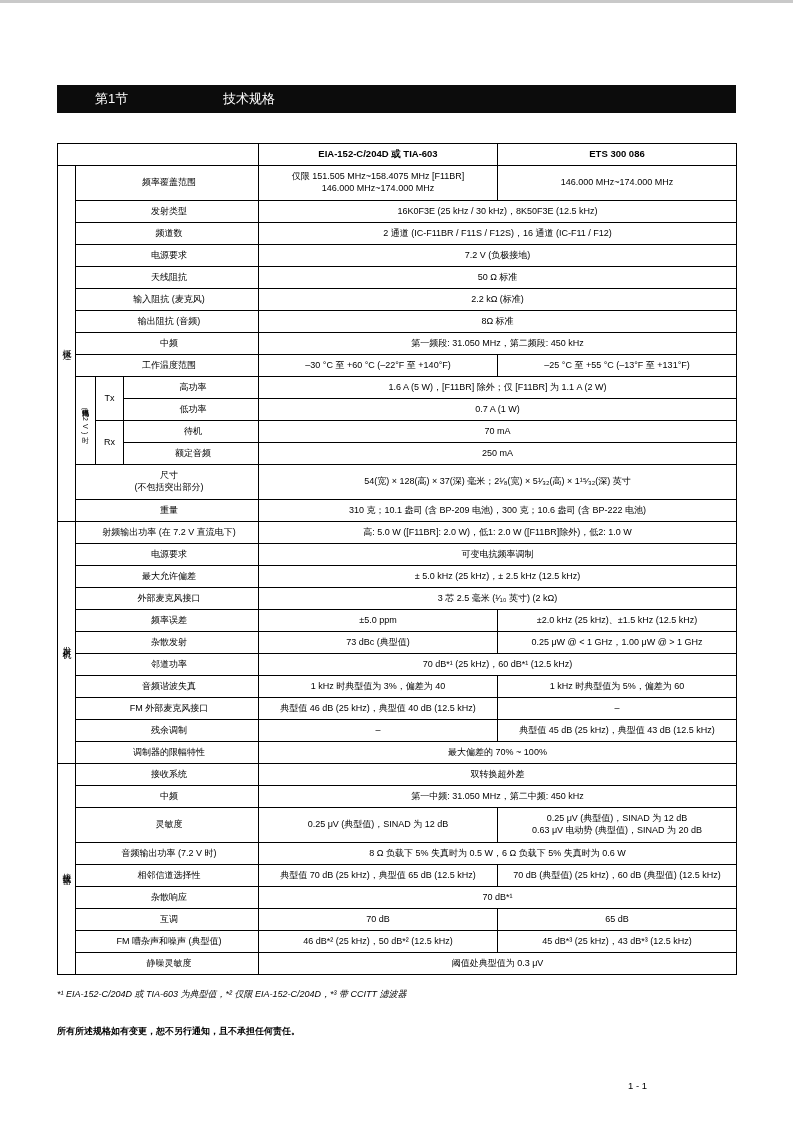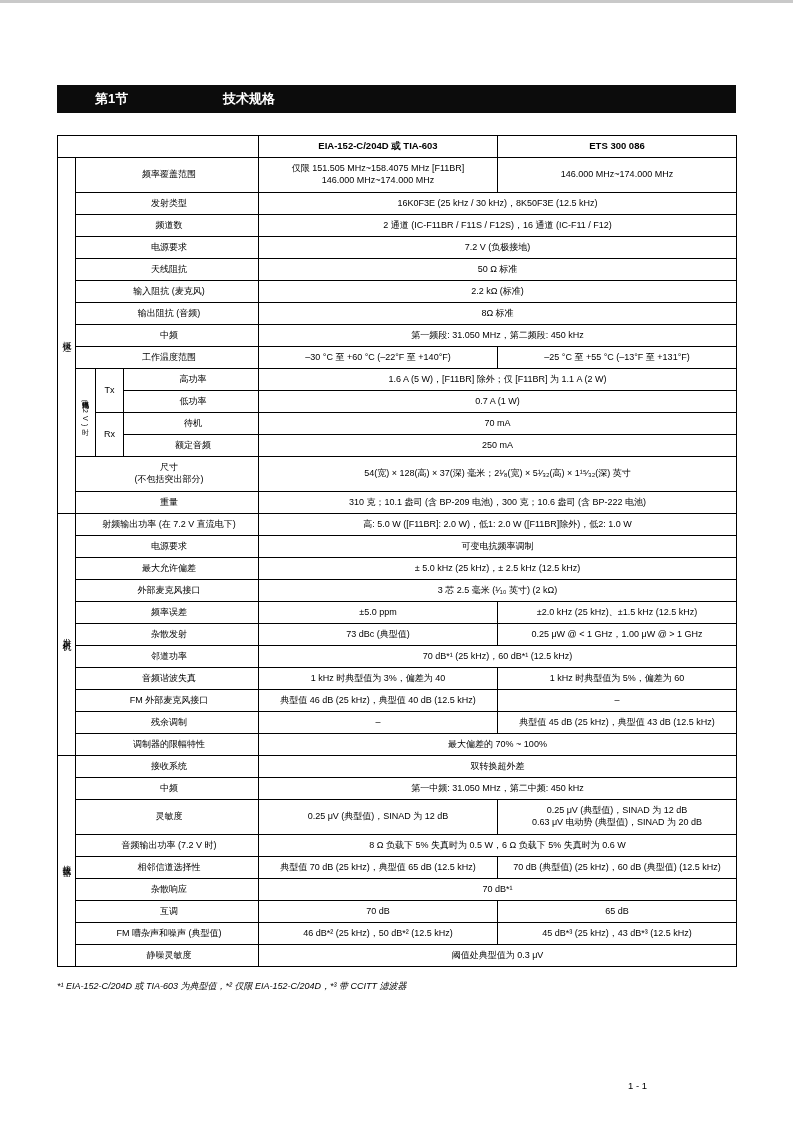--- a/index.html
+++ b/index.html
@@ -5,25 +5,25 @@
   html,body { margin:0; padding:0; }
   body {
     width:793px; height:1122px; background:#ffffff; position:relative;
     font-family:"Liberation Sans","DejaVu Sans",sans-serif; color:#000;
   }
   .top-edge { position:absolute; left:0; top:0; width:793px; height:3px; background:#c9c9c9; }
   .page { position:absolute; left:57px; top:85px; width:679px; }
 
   .header-bar {
     background:#0c0c0c; color:#fff; height:28px; width:679px;
-    display:flex; align-items:center; font-weight:bold; font-size:13px;
+    display:flex; align-items:center; font-weight:normal; font-size:13px;
   }
   .header-bar .sec-num { margin-left:38px; width:128px; }
 
-  table.spec { border-collapse:collapse; table-layout:fixed; width:679px; margin-top:22px; }
+  table.spec { border-collapse:collapse; table-layout:fixed; width:679px; margin-top:30px; }
   .spec td {
     border:1px solid #000; font-size:9px; line-height:1.3;
     padding:1px 3px; text-align:center; vertical-align:middle; white-space:nowrap;
     overflow:hidden;
   }
   .spec tr { height:22px; }
   .spec tr.rh2 { height:35px; }
   .spec tr.hdr td { font-weight:bold; font-size:9.5px; }
   .spec td.lab { text-align:center; padding-left:7px; }
   .spec td.sec { padding:0; }
@@ -232,15 +232,16 @@
       <td>45 dB*³ (25 kHz)，43 dB*³ (12.5 kHz)</td>
     </tr>
     <tr>
       <td class="lab" colspan="3">静噪灵敏度</td>
       <td colspan="2">阈值处典型值为 0.3 μV</td>
     </tr>
   </tbody>
     </table>
 
   <div class="footnote">*¹ EIA-152-C/204D 或 TIA-603 为典型值，*² 仅限 EIA-152-C/204D，*³ 带 CCITT 滤波器</div>
+  <div class="disclaimer">所有所述规格如有变更，恕不另行通知，且不承担任何责任。</div>
 </div>
 
 <div class="page-num">1 - 1</div>
 
 </body></html>

